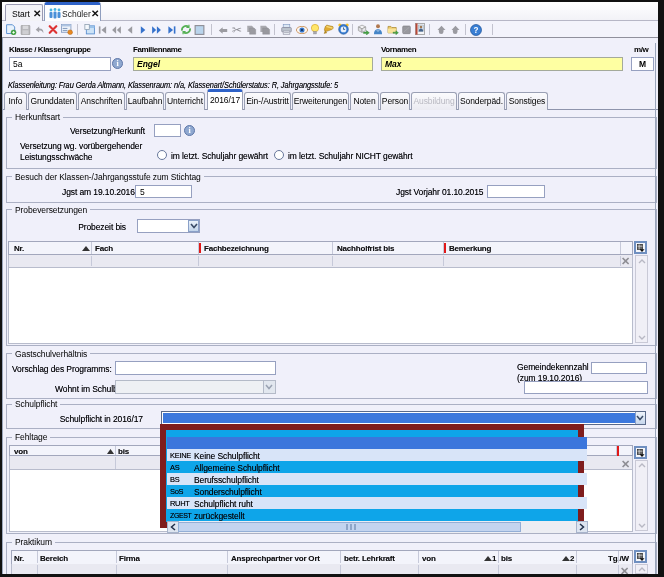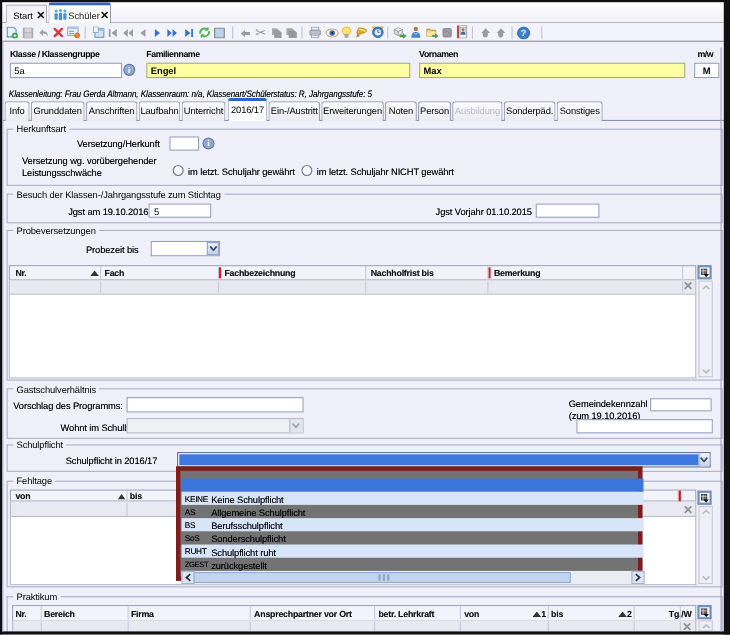--- a/index.html
+++ b/index.html
@@ -1,21 +1,21 @@
 <!DOCTYPE html>
 <html><head>
 <meta charset="utf-8">
 <style>
 html,body{margin:0;padding:0;}
 #win{position:relative;width:664px;height:577px;background:#f0f0fa;font-family:"Liberation Sans",sans-serif;overflow:hidden;}
 .abs{position:absolute;}
 .lbl{position:absolute;text-shadow:0 0 0.4px rgba(20,20,40,0.55);font-size:8.5px;letter-spacing:-0.1px;color:#000;white-space:nowrap;line-height:10px;}
 .lblb{position:absolute;font-size:8px;letter-spacing:-0.4px;font-weight:bold;color:#000;white-space:nowrap;line-height:10px;}
 .fld{position:absolute;background:#fff;border:1px solid #96a0c0;box-sizing:border-box;}
-.yfld{position:absolute;background:#feffa2;border:1px solid #a4aa9a;box-sizing:border-box;font-size:8.5px;font-weight:bold;line-height:13px;padding-left:3px;}
+.yfld{position:absolute;background:#feffa2;border:1px solid #a4aa9a;box-sizing:border-box;font-size:8.5px;font-weight:bold;line-height:13px;padding-left:3px;font-style:italic;}
 .gb{position:absolute;border:1px solid #abb0c4;box-sizing:border-box;background:transparent;}
 .gbt{position:absolute;font-size:8.5px;letter-spacing:-0.1px;color:#000;background:#f0f0fa;padding:0 3px;white-space:nowrap;line-height:10px;}
 .sep{position:absolute;width:1px;height:11px;top:24px;background:#c2c2ce;}
 .thead{position:absolute;background:#f3f4fb;border:1px solid #a2a7bc;box-sizing:border-box;}
 .tfilt{position:absolute;background:#e9e9f1;border:1px solid #b8bccc;border-top:none;box-sizing:border-box;}
 .tbody{position:absolute;background:#fff;border:1px solid #b8bccc;border-top:none;box-sizing:border-box;}
 .colb{position:absolute;width:1px;background:#c6c9d9;}
 .hl{position:absolute;text-shadow:0 0 0.3px rgba(20,20,40,0.4);font-size:8px;letter-spacing:-0.2px;font-weight:bold;color:#111;white-space:nowrap;line-height:10px;}
 .redm{position:absolute;width:2px;height:10px;background:#e01818;}
 .gridbtn{position:absolute;width:13px;height:13px;background:#f4f6fa;border:2px solid #6f8fc0;box-sizing:border-box;}
@@ -385,21 +385,21 @@
 <svg class="abs" style="left:637px;top:553px;" width="8" height="8" viewBox="0 0 8 8">
       <rect x="0.5" y="0.5" width="5" height="5" fill="#666" stroke="#333" stroke-width="0.8"></rect>
       <path d="M0.5 2.2 h5 M2.2 0.5 v5" stroke="#ddd" stroke-width="0.7"></path>
       <path d="M2.5 5.2 L7.5 5.2 L5 8 Z" fill="#111"></path>
     </svg>
 <div class="sb" style="left:635px;top:564px;width:13px;height:10px;"></div>
 <svg class="abs" style="left:638px;top:567px;" width="8" height="5" viewBox="0 0 8 5">
       <path d="M1 4 L4 1 L7 4" stroke="#b8b8c4" stroke-width="1.4" fill="none"></path>
     </svg>
 
-<div id="dd" class="abs" style="left:160px;top:424px;width:424px;height:104px;background:#737373;border:4px solid #7f1d1d;box-sizing:border-box;">
+<div id="dd" class="abs" style="left:160px;top:424px;width:424px;height:104px;background:#0ea5e9;border:6px solid #7f1d1d;box-sizing:border-box;">
   <div class="abs" style="left:1px;top:7px;width:420px;height:12px;background:#3b76dc;"></div>
   <div class="abs" style="left:1px;top:19px;width:420px;height:12px;background:#d8e4f8;"></div>
   <div class="abs" style="left:1px;top:43px;width:420px;height:12px;background:#d8e4f8;"></div>
   <div class="abs" style="left:1px;top:67px;width:420px;height:12px;background:#d8e4f8;"></div>
   <div class="lbl" style="left:4px;top:21px;font-size:7.5px;letter-spacing:-0.3px;">KEINE</div>
       <div class="lbl" style="left:28px;top:21px;">Keine Schulpflicht</div>
   <div class="lbl" style="left:4px;top:33px;font-size:7.5px;letter-spacing:-0.3px;">AS</div>
       <div class="lbl" style="left:28px;top:33px;">Allgemeine Schulpflicht</div>
   <div class="lbl" style="left:4px;top:45px;font-size:7.5px;letter-spacing:-0.3px;">BS</div>
       <div class="lbl" style="left:28px;top:45px;">Berufsschulpflicht</div>

